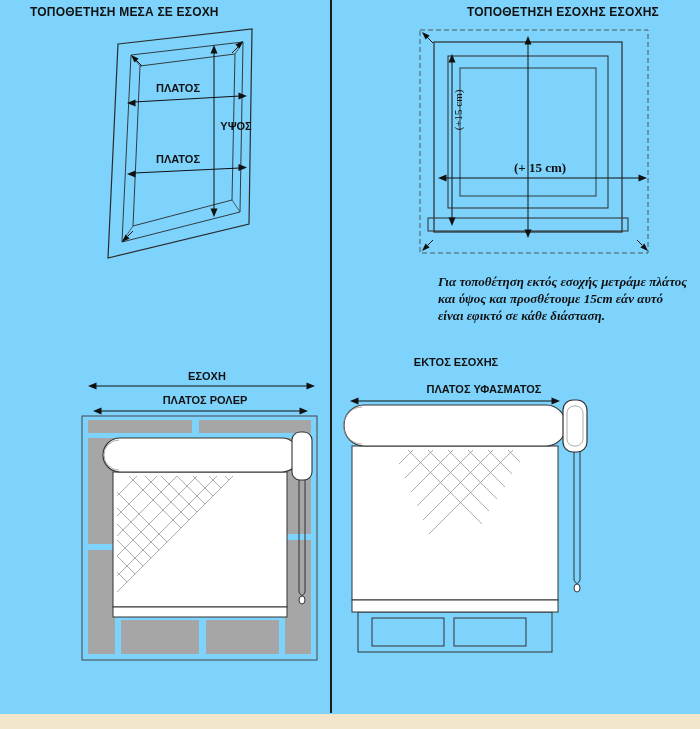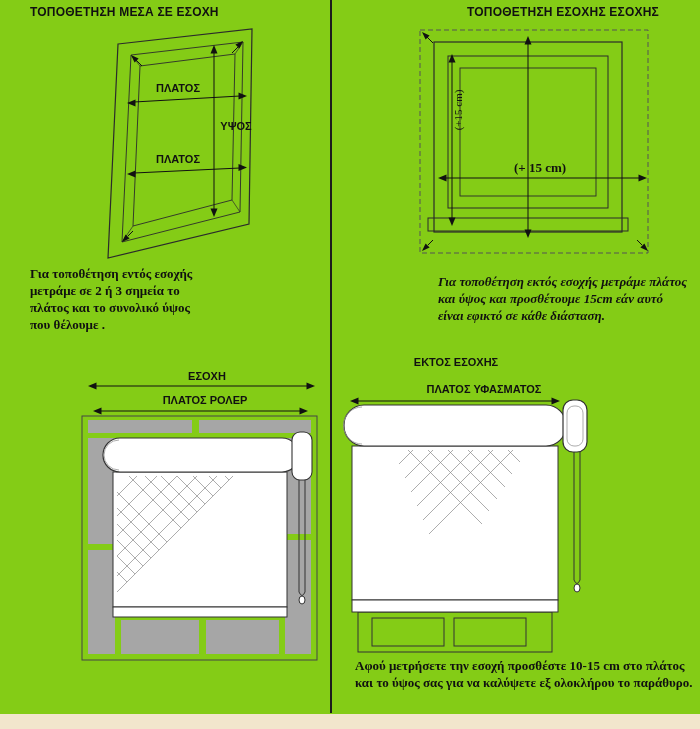--- a/index.html
+++ b/index.html
@@ -1,18 +1,18 @@
 <!DOCTYPE html>
 <html><head>
 <meta charset="utf-8">
 <style>
   * { margin:0; padding:0; box-sizing:border-box; }
   html,body { background:#ffffff; }
   body { width:700px; height:729px; font-family:"Liberation Sans", sans-serif; }
-  .canvas { position:relative; width:700px; height:729px; background:#84cc16; overflow:hidden; }
+  .canvas { position:relative; width:700px; height:729px; background:#7dd3fc; overflow:hidden; }
   .divider { position:absolute; left:330px; top:0; width:2px; height:713px; background:#1c1c1c; }
   .strip { position:absolute; left:0; top:714px; width:700px; height:15px; background:#f2e6cc; }
   .title { position:absolute; font:bold 12px "Liberation Sans", sans-serif; color:#111; letter-spacing:.2px; white-space:nowrap; }
   .title-left { left:30px; top:5px; }
   .title-right { left:467px; top:5px; }
   .caption { position:absolute; font:bold 13px "Liberation Serif", serif; color:#101010; line-height:1.32; }
   .caption-tl { left:30px; top:265px; width:172px; }
   .caption-tr { left:438px; top:273px; width:250px;font-style:italic; }
   .caption-br { left:355px; top:657px; width:340px; }
   .diagram { position:absolute; }
@@ -85,21 +85,20 @@
       <polygon points="10,10 13.6,17.6 17.6,13.6" stroke="none"></polygon>
       <line x1="21" y1="218" x2="16" y2="223"></line>
       <polygon points="10,229 17.6,225.4 13.6,221.4" stroke="none"></polygon>
       <line x1="225" y1="218" x2="230" y2="223"></line>
       <polygon points="236,229 228.4,225.4 232.4,221.4" stroke="none"></polygon>
     </g>
     <text class="lbl-serif" transform="translate(50,88) rotate(-90)" text-anchor="middle">(+15 cm)</text>
     <text class="lbl-serif-lg" x="128" y="150" text-anchor="middle">(+ 15 cm)</text>
   </svg>
 
-  <div class="caption caption-tl">Για τοποθέτηση εντός εσοχής μετράμε σε 2 ή 3 σημεία το πλάτος και το συνολικό ύψος που θέλουμε .</div>
   <div class="caption caption-tr">Για τοποθέτηση εκτός εσοχής μετράμε πλάτος και ύψος και προσθέτουμε 15cm εάν αυτό είναι εφικτό σε κάθε διάσταση.</div>
 
   <svg class="diagram" style="left:73px;top:366px;width:256px;height:300px" viewBox="0 0 256 300">
     <text class="lbl" x="134" y="14" text-anchor="middle">ΕΣΟΧΗ</text>
     <g stroke="#111" stroke-width="1" fill="#111">
       <line x1="23" y1="20" x2="234" y2="20"></line>
       <polygon points="15,20 23.5,16.5 23.5,23.5" stroke="none"></polygon>
       <polygon points="242,20 233.5,16.5 233.5,23.5" stroke="none"></polygon>
       <line x1="28" y1="45" x2="227" y2="45"></line>
       <polygon points="20,45 28.5,41.5 28.5,48.5" stroke="none"></polygon>
@@ -185,15 +184,14 @@
     <rect x="225" y="48" width="24" height="52" rx="10" fill="#ffffff" stroke="#333" stroke-width="1.2"></rect>
     <rect x="229" y="54" width="16" height="40" rx="7" fill="none" stroke="#888" stroke-width="0.7"></rect>
     <g fill="none" stroke="#333" stroke-width="1">
       <line x1="236" y1="100" x2="236" y2="228"></line>
       <line x1="242" y1="100" x2="242" y2="228"></line>
       <path d="M236,228 q3,7 6,0"></path>
     </g>
     <ellipse cx="239" cy="236" rx="3" ry="4" fill="#ffffff" stroke="#333"></ellipse>
   </svg>
 
-  <div class="caption caption-br">Αφού μετρήσετε την εσοχή προσθέστε 10-15 cm στο πλάτος και το ύψος σας για να καλύψετε εξ ολοκλήρου το παράθυρο.</div>
 
 </div>
 
 </body></html>

